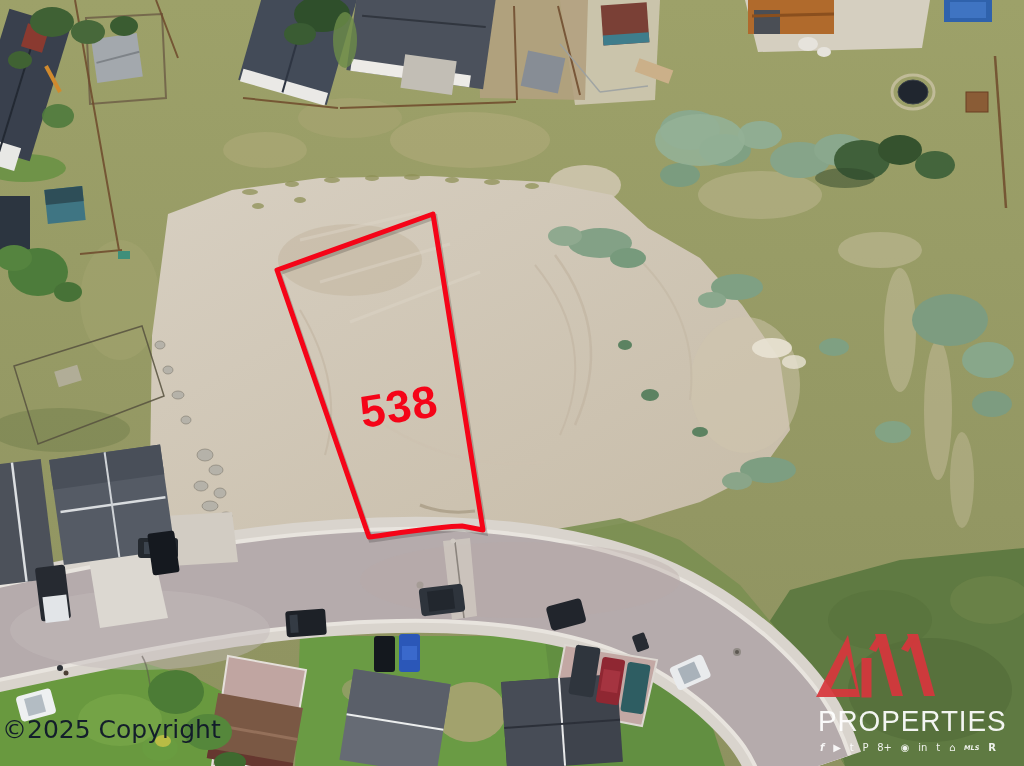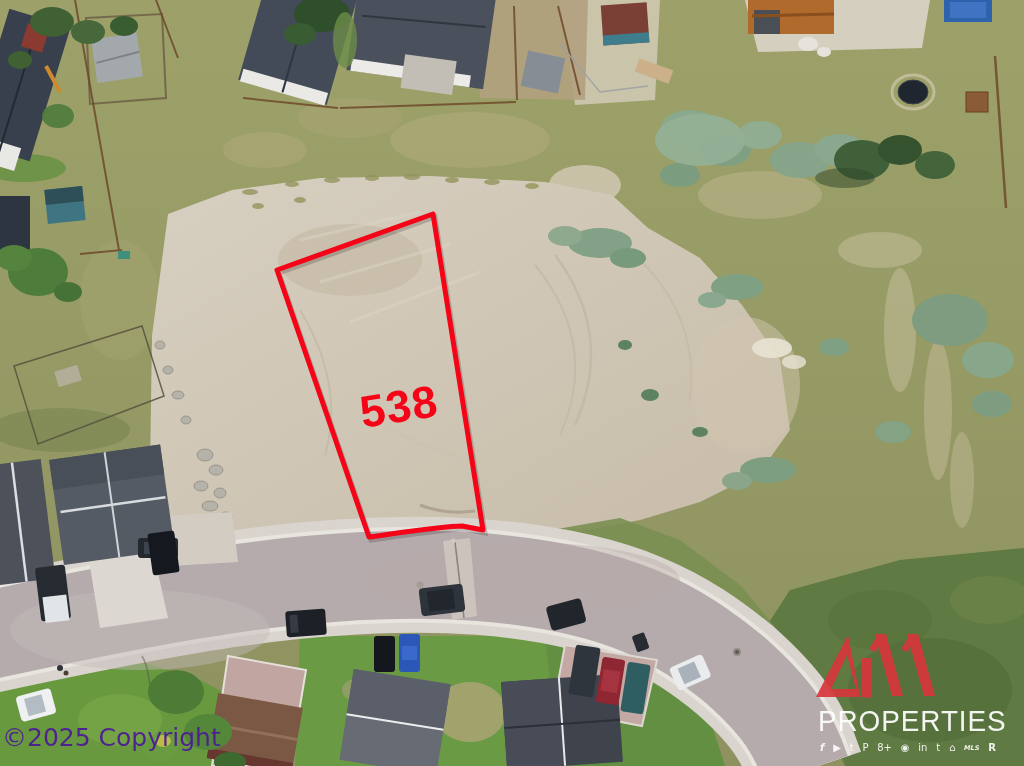--- a/index.html
+++ b/index.html
@@ -2,22 +2,22 @@
 <html><head>
 <meta charset="utf-8">
 <style>
   html,body{margin:0;padding:0;background:#222;}
   .stage{position:relative;width:1024px;height:766px;overflow:hidden;
          font-family:"Liberation Sans",sans-serif;background:#99995f;}
   .stage svg{position:absolute;left:0;top:0;display:block;}
   .lot-number{position:absolute;left:360px;top:381px;color:#f50418;
     font-size:45px;font-weight:700;letter-spacing:1px;transform:rotate(-9deg);
     font-family:"Liberation Sans",sans-serif;}
-  .copyright{position:absolute;left:2px;top:715px;color:#4c1d95;font-size:25px;
-    font-weight:400;opacity:.95;font-family:"DejaVu Sans","Liberation Sans",sans-serif;margin-top:8px;}
+  .copyright{position:absolute;left:2px;top:715px;color:#0f172a;font-size:25px;
+    font-weight:400;opacity:.95;font-family:"DejaVu Sans","Liberation Sans",sans-serif;}
   .brand{position:absolute;left:812px;top:628px;width:192px;height:138px;}
   .brand-mark{position:absolute;left:34px;top:4px;}
   .brand-name{position:absolute;left:6px;top:76px;width:182px;color:#fff;
     font-size:30px;letter-spacing:1px;opacity:.93;transform:scaleX(.93);
     transform-origin:left center;white-space:nowrap;}
   .brand-icons{position:absolute;left:8px;top:114px;width:176px;display:flex;
     justify-content:space-between;align-items:center;color:#fff;opacity:.9;
     font-size:10px;font-family:"DejaVu Sans",sans-serif;}
   .brand-icons .i-mls{font-size:6.5px;font-weight:700;font-style:italic;}
   .brand-icons .i-r{font-weight:700;}

